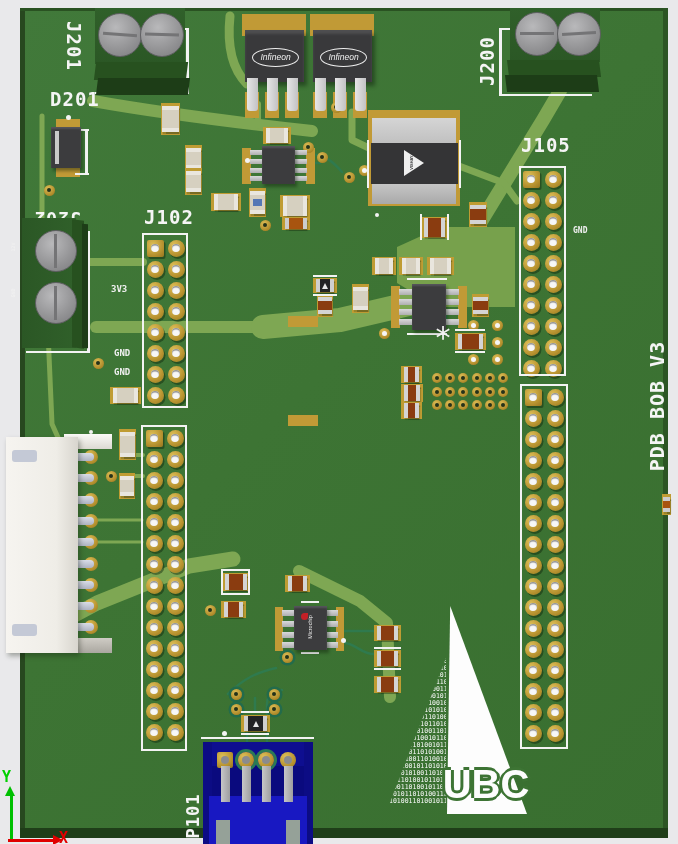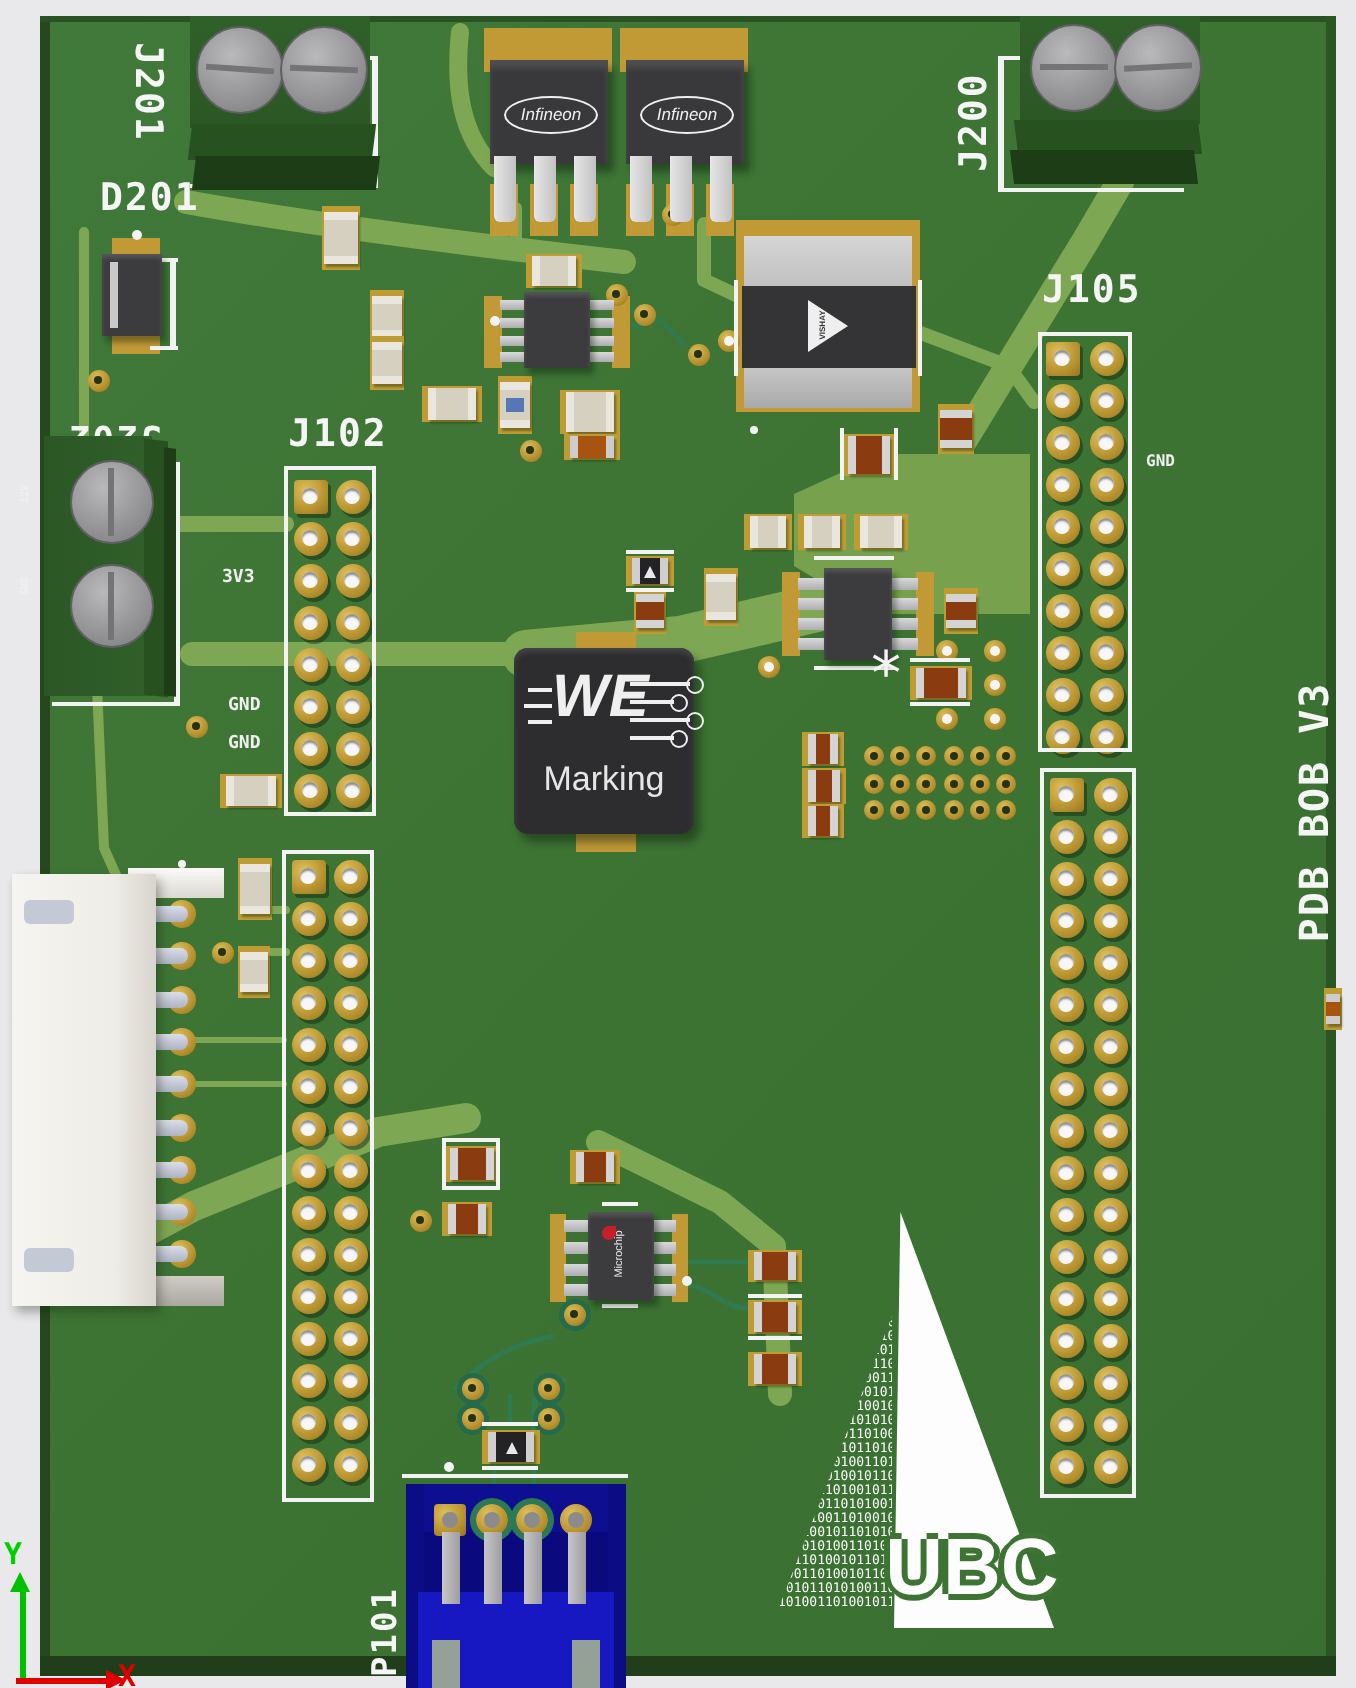--- a/index.html
+++ b/index.html
@@ -798,36 +798,20 @@
   <div class="lead" style="left:446px;top:299px;width:13px;height:6px;"></div>
   <div class="lead" style="left:446px;top:309px;width:13px;height:6px;"></div>
   <div class="lead" style="left:446px;top:319px;width:13px;height:6px;"></div>
   <div class="goldpad" style="left:391px;top:286px;width:9px;height:42px;"></div>
   <div class="goldpad" style="left:458px;top:286px;width:9px;height:42px;"></div>
   <div class="icbody" style="left:412px;top:284px;width:34px;height:46px;"></div>
   <div class="abs" style="left:434px;top:320px;font:30px 'DejaVu Sans Mono',monospace;color:#f3f3f3;z-index:5;">*</div>
 
   <div class="goldpad" style="left:288px;top:316px;width:30px;height:11px;"></div>
   <div class="goldpad" style="left:288px;top:415px;width:30px;height:11px;"></div>
-  <div class="abs" style="left:257px;top:324px;width:90px;height:93px;background:#2d2d2f;border-radius:7px;
-              box-shadow:inset 0 2px 3px #454548, 3px 4px 5px rgba(10,25,8,.45);z-index:5;">
-    <div class="abs" style="left:7px;top:20px;width:12px;height:2px;background:#efefef;"></div>
-    <div class="abs" style="left:5px;top:28px;width:14px;height:2px;background:#efefef;"></div>
-    <div class="abs" style="left:7px;top:36px;width:12px;height:2px;background:#efefef;"></div>
-    <div class="abs" style="left:19px;top:8px;font:italic bold 30px 'Liberation Sans',sans-serif;color:#efefef;">WE</div>
-    <div class="abs" style="left:58px;top:17px;width:30px;height:2px;background:#efefef;"></div>
-    <div class="abs" style="left:86px;top:14px;width:7px;height:7px;border:1.5px solid #efefef;border-radius:50%;"></div>
-    <div class="abs" style="left:58px;top:26px;width:22px;height:2px;background:#efefef;"></div>
-    <div class="abs" style="left:78px;top:23px;width:7px;height:7px;border:1.5px solid #efefef;border-radius:50%;"></div>
-    <div class="abs" style="left:58px;top:35px;width:30px;height:2px;background:#efefef;"></div>
-    <div class="abs" style="left:86px;top:32px;width:7px;height:7px;border:1.5px solid #efefef;border-radius:50%;"></div>
-    <div class="abs" style="left:58px;top:44px;width:22px;height:2px;background:#efefef;"></div>
-    <div class="abs" style="left:78px;top:41px;width:7px;height:7px;border:1.5px solid #efefef;border-radius:50%;"></div>
-    <div class="abs" style="left:0;top:56px;width:90px;text-align:center;font:17px 'Liberation Sans',sans-serif;color:#e6e6e6;">Marking</div>
-  </div>
 
   <div class="lead" style="left:282px;top:610px;width:12px;height:6px;"></div>
   <div class="lead" style="left:282px;top:621px;width:12px;height:6px;"></div>
   <div class="lead" style="left:282px;top:632px;width:12px;height:6px;"></div>
   <div class="lead" style="left:282px;top:642px;width:12px;height:6px;"></div>
   <div class="lead" style="left:326px;top:610px;width:12px;height:6px;"></div>
   <div class="lead" style="left:326px;top:621px;width:12px;height:6px;"></div>
   <div class="lead" style="left:326px;top:632px;width:12px;height:6px;"></div>
   <div class="lead" style="left:326px;top:642px;width:12px;height:6px;"></div>
   <div class="goldpad" style="left:275px;top:607px;width:8px;height:44px;"></div>

